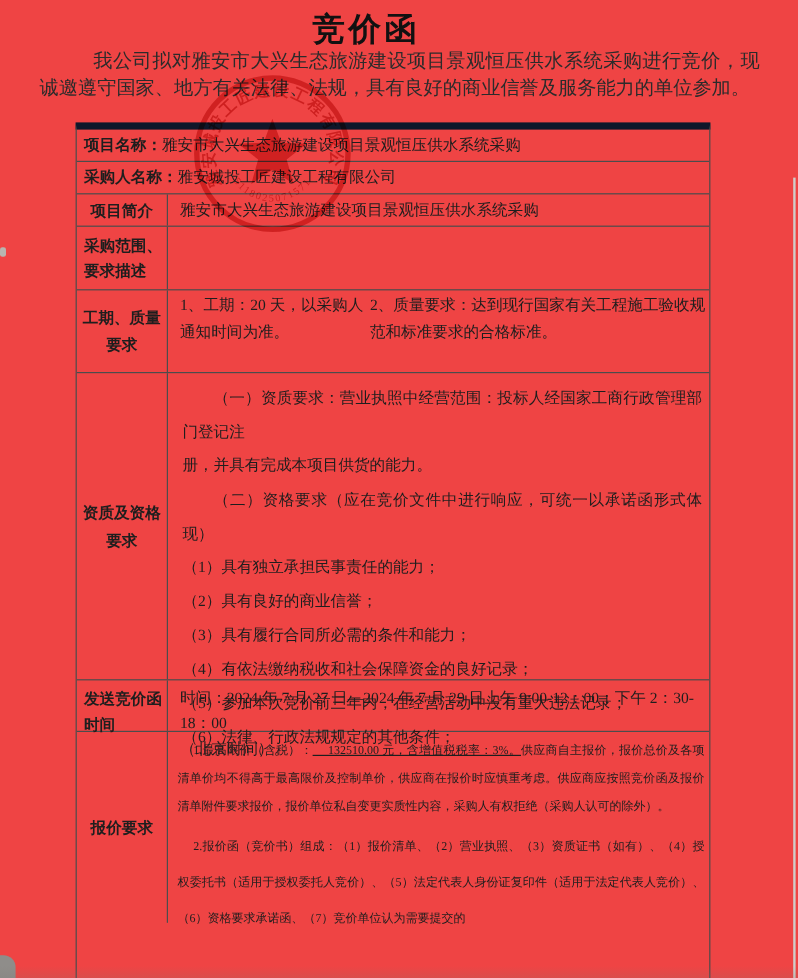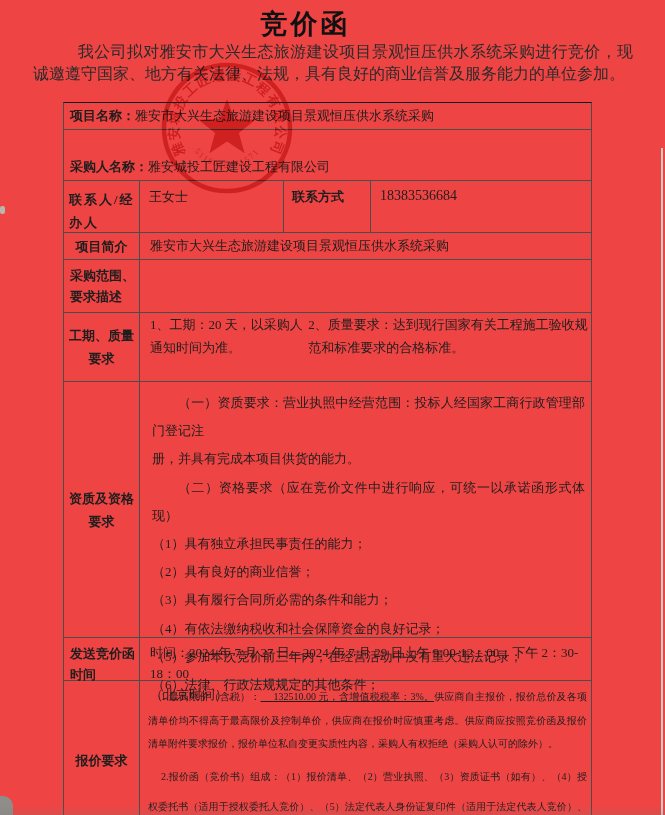--- a/index.html
+++ b/index.html
@@ -25,34 +25,34 @@
   
   .intro{
     position:absolute;left:33px;top:41px;width:600px;
     font-size:16px;line-height:21.5px;color:#2b2b2b;
     text-indent:2.8em;margin:0;
     text-align:justify;
   }
   
   .btable{
     position:absolute;left:63px;top:102px;width:529px;height:713px;
-    border-top:1px solid #0f172a;
+    border-top:6px solid #0f172a;
     border-left:1px solid #4c4c4c;
     border-right:1px solid #4c4c4c;
     box-sizing:border-box;
     font-size:13px;color:#1e1e1e;
     background:transparent;
   }
   .row{display:flex;box-sizing:border-box;border-bottom:1px solid #4c4c4c;width:100%;}
   .row.last{border-bottom:none;}
   .cell{box-sizing:border-box;position:relative;}
   .vline{border-right:1px solid #4c4c4c;}
   .lblcell{width:76px;flex:0 0 76px;font-weight:bold;display:flex;flex-direction:column;}
   .content{flex:1 1 auto;min-width:0;}
-  .r1{height:27px;} .r2{height:27px;margin-top:24px;} .r3{height:52px;} .r4{height:27px;}
+  .r1{height:27px;} .r2{height:27px;} .r3{height:52px;} .r4{height:27px;}
   .r5{height:53px;gap:13px;} .r6{height:69px;} .r7{height:256px;} .r8{height:43px;} .r9{height:159px;}
   .fullcell{flex:1 1 auto;display:flex;align-items:center;padding-left:6px;}
   .fullcell .lbl{font-weight:bold;white-space:pre;}
   .fullcell .val{font-weight:normal;}
   .lbl-center{align-items:center;justify-content:center;line-height:23px;}
   .lbl-left{align-items:flex-start;justify-content:flex-start;padding:5px 0 0 6px;line-height:21px;}
   .lbl-r3{padding:7px 0 0 5px;line-height:23px;letter-spacing:2px;}
   .name-cell{width:144px;flex:0 0 144px;padding:7px 0 0 9px;}
   .contact-lbl{width:87px;flex:0 0 87px;font-weight:bold;padding:7px 0 0 8px;}
   .phone-cell{flex:1 1 auto;padding:7px 0 0 9px;font-family:"Liberation Serif","DejaVu Serif",serif;font-size:14px;}
@@ -96,29 +96,20 @@
       </div>
     </div>
 
     <div class="row r2">
       <div class="cell fullcell">
         <span class="lbl">采购人名称：</span>
         <span class="val">雅安城投工匠建设工程有限公司</span>
       </div>
     </div>
 
-    <div class="row r3">
-      <div class="cell lblcell vline lbl-r3">
-        <span>联系人/经</span>
-        <span>办人</span>
-      </div>
-      <div class="cell name-cell vline">王女士</div>
-      <div class="cell contact-lbl vline">联系方式</div>
-      <div class="cell phone-cell">18383536684</div>
-    </div>
 
     <div class="row r4">
       <div class="cell lblcell vline lbl-center">项目简介</div>
       <div class="cell content c-center">雅安市大兴生态旅游建设项目景观恒压供水系统采购</div>
     </div>
 
     <div class="row r5">
       <div class="cell lblcell vline lbl-left">
         <span>采购范围、</span>
         <span>要求描述</span>

